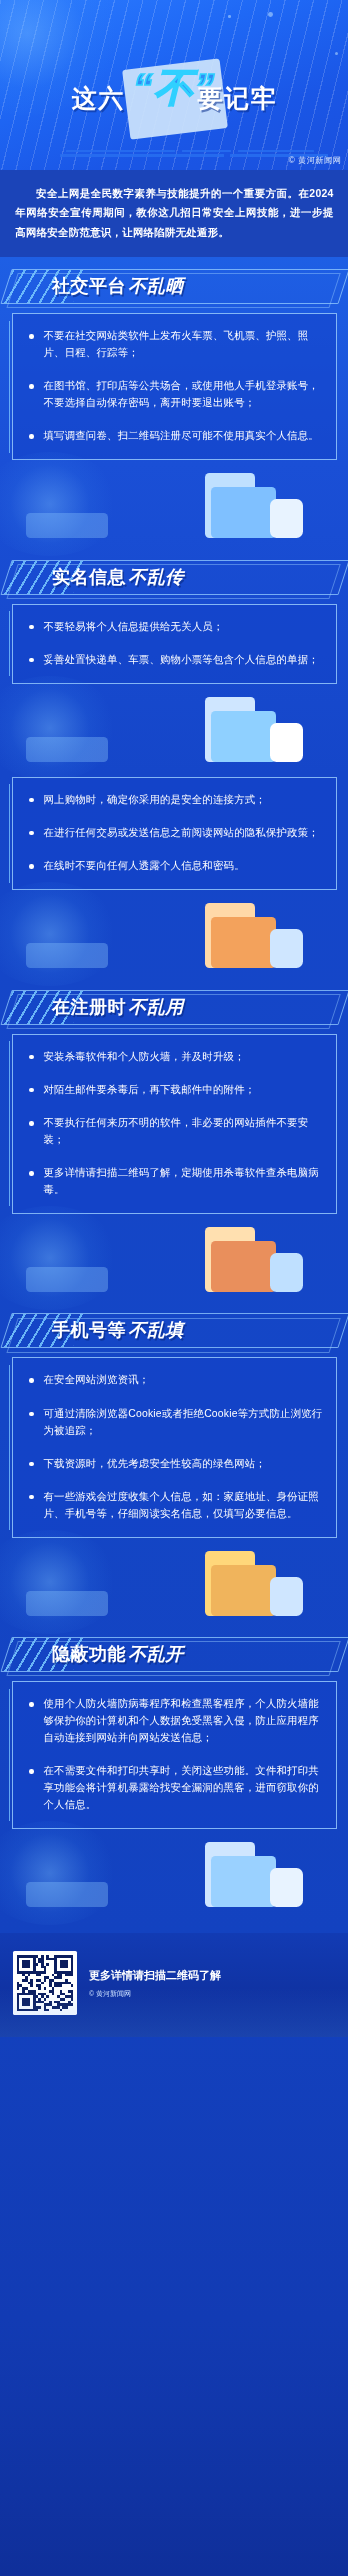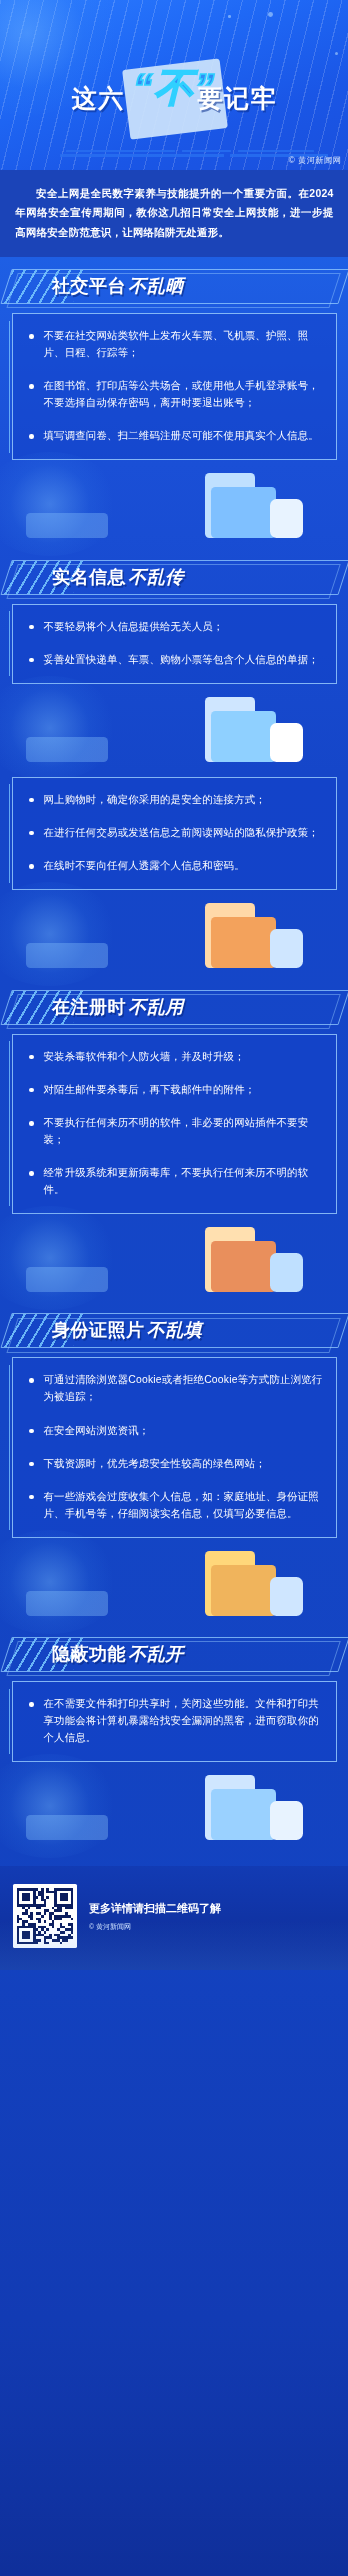--- a/index.html
+++ b/index.html
@@ -257,42 +257,42 @@
           <div class="band"></div>
           <div class="band2"></div>
           <div class="stripes"></div>
           <div class="sec-title"><span>在注册时</span><span class="em">不乱用</span></div>
         </div>
         <div class="card">
           <ul class="bullets">
             <li>安装杀毒软件和个人防火墙，并及时升级；</li>
             <li>对陌生邮件要杀毒后，再下载邮件中的附件；</li>
             <li>不要执行任何来历不明的软件，非必要的网站插件不要安装；</li>
-            <li>经常升级系统和更新病毒库，不要执行任何来历不明的软件。</li>
+            <li>更多详情请扫描二维码了解，定期使用杀毒软件查杀电脑病毒。</li>
           </ul>
         </div>
         <div class="illus">
           <div class="il-shape" style="right:82px;top:9.8px;width:50px;height:65px;background:#ffe0b0;"></div>
           <div class="il-shape" style="right:61px;top:24px;width:65px;height:51px;background:#e98f5c;"></div>
           <div class="il-shape" style="right:34px;top:36px;width:33px;height:39px;background:#bfe0ff;border-radius:6.5px;"></div>
           <div class="il-shape" style="left:14px;top:50px;width:82px;height:25px;background:rgba(150,205,255,.35);"></div>
           <div class="glow" style="left:-33px;top:-11px;width:142px;height:104px;"></div>
         </div>
       </div>
       <div class="section">
         <div class="sec-head">
           <div class="band"></div>
           <div class="band2"></div>
           <div class="stripes"></div>
-          <div class="sec-title"><span>身份证照片</span><span class="em">不乱填</span></div>
+          <div class="sec-title"><span>手机号等</span><span class="em">不乱填</span></div>
         </div>
         <div class="card">
           <ul class="bullets">
+            <li>在安全网站浏览资讯；</li>
             <li>可通过清除浏览器Cookie或者拒绝Cookie等方式防止浏览行为被追踪；</li>
-            <li>在安全网站浏览资讯；</li>
             <li>下载资源时，优先考虑安全性较高的绿色网站；</li>
             <li>有一些游戏会过度收集个人信息，如：家庭地址、身份证照片、手机号等，仔细阅读实名信息，仅填写必要信息。</li>
           </ul>
         </div>
         <div class="illus">
           <div class="il-shape" style="right:82px;top:9.8px;width:50px;height:65px;background:#ffd77a;"></div>
           <div class="il-shape" style="right:61px;top:24px;width:65px;height:51px;background:#f0b45c;"></div>
           <div class="il-shape" style="right:34px;top:36px;width:33px;height:39px;background:#cfe6ff;border-radius:6.5px;"></div>
           <div class="il-shape" style="left:14px;top:50px;width:82px;height:25px;background:rgba(150,205,255,.35);"></div>
           <div class="glow" style="left:-33px;top:-11px;width:142px;height:104px;"></div>
@@ -300,20 +300,21 @@
       </div>
       <div class="section">
         <div class="sec-head">
           <div class="band"></div>
           <div class="band2"></div>
           <div class="stripes"></div>
           <div class="sec-title"><span>隐蔽功能</span><span class="em">不乱开</span></div>
         </div>
         <div class="card">
           <ul class="bullets">
+            <li>使用个人防火墙防病毒程序和检查黑客程序，个人防火墙能够保护你的计算机和个人数据免受黑客入侵，防止应用程序自动连接到网站并向网站发送信息；</li>
             <li>在不需要文件和打印共享时，关闭这些功能。文件和打印共享功能会将计算机暴露给找安全漏洞的黑客，进而窃取你的个人信息。</li>
           </ul>
         </div>
         <div class="illus">
           <div class="il-shape" style="right:82px;top:9.8px;width:50px;height:65px;background:#cfe6ff;"></div>
           <div class="il-shape" style="right:61px;top:24px;width:65px;height:51px;background:#9ad1ff;"></div>
           <div class="il-shape" style="right:34px;top:36px;width:33px;height:39px;background:#e8f3ff;border-radius:6.5px;"></div>
           <div class="il-shape" style="left:14px;top:50px;width:82px;height:25px;background:rgba(150,205,255,.35);"></div>
           <div class="glow" style="left:-33px;top:-11px;width:142px;height:104px;"></div>
         </div>

